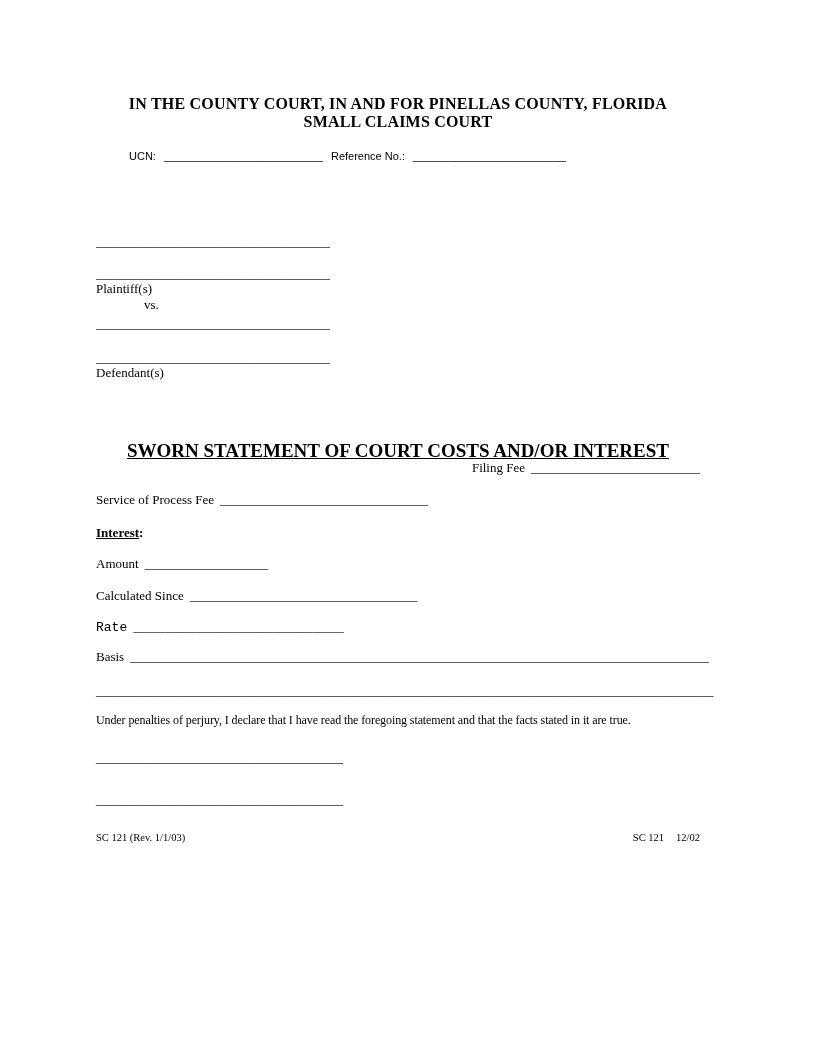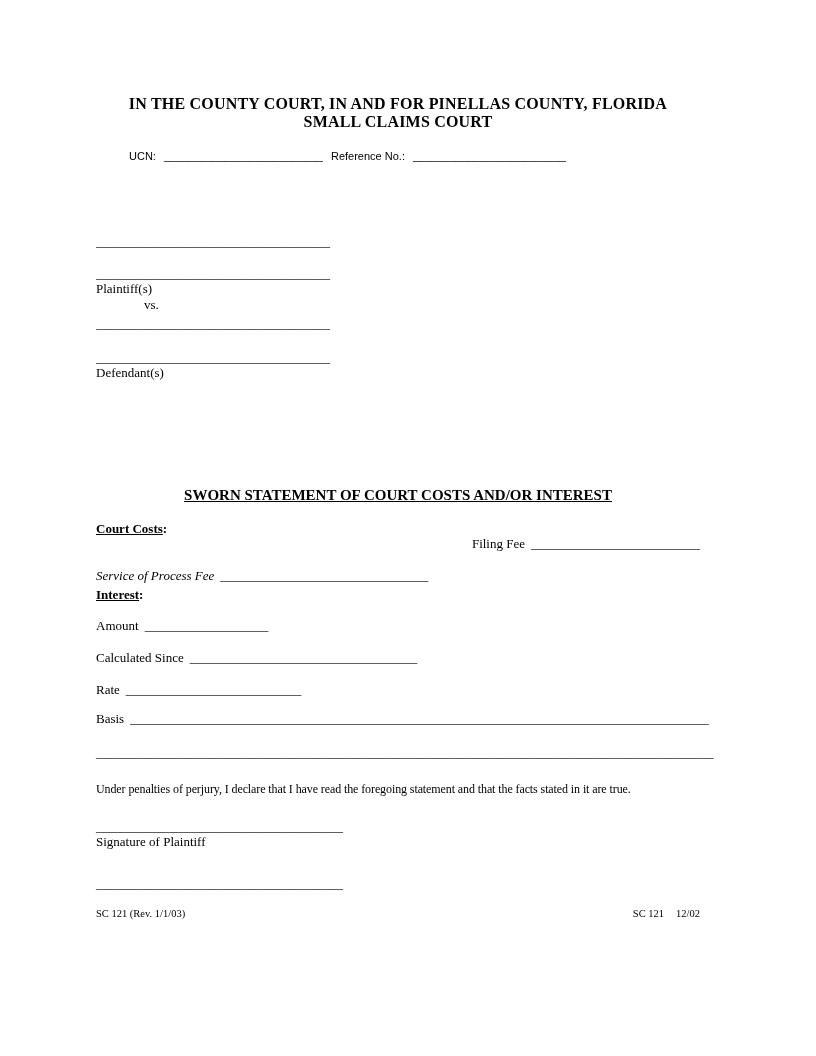--- a/index.html
+++ b/index.html
@@ -40,24 +40,24 @@
     line-height: 15px;
     width: 236px;
   }
   .party-line { white-space: nowrap; overflow: hidden; }
   .party-line.second { margin-top: 17px; }
   .party-label { text-align: left; }
   .versus { margin-top: 1px; margin-left: 48px; }
   .party-line.third { margin-top: 4px; }
   .party-line.fourth { margin-top: 19px; }
   .main-heading {
-    margin-top: 106px;
+    margin-top: 62px;
     text-align: center;
     font-weight: bold;
-    font-size: 15px;
+    font-size: 19px;
     line-height: 18px;
   }
   .main-heading span { text-decoration: underline; }
   .intro {
     margin-top: 17px;
     font-size: 13px;
     line-height: 15px;
     white-space: nowrap;
   }
   .section-heading {
@@ -67,44 +67,44 @@
     font-weight: bold;
   }
   .section-heading .hd { text-decoration: underline; }
   .field-row {
     font-size: 13px;
     line-height: 15px;
     white-space: nowrap;
   }
   .field-row .blank { margin-left: 6px; }
   .row-filing { margin-top: 0; text-align: right; }
-  .row-service { margin-top: 17px; font-style: italic; }
-  .row-interest { margin-top: 4px; }
+  .row-service { margin-top: 17px; }
+  .row-interest { margin-top: 18px; }
   .row-amount { margin-top: 16px; }
   .row-calculated { margin-top: 17px; }
-  .row-rate { margin-top: 17px; }
+  .row-rate { margin-top: 17px; font-family: Liberation Mono, monospace; }
   .row-basis { margin-top: 14px; }
   .continuation-line {
     margin-top: 19px;
     font-size: 13px;
     line-height: 15px;
     white-space: nowrap;
   }
   .perjury {
-    margin-top: 22px;
+    margin-top: 15px;
     font-size: 12px;
     line-height: 15px;
     letter-spacing: -0.1px;
     white-space: nowrap;
   }
   .sig-block { font-size: 13px; line-height: 15px; }
   .sig-line { margin-top: 22px; white-space: nowrap; }
   .date-line { margin-top: 27px; white-space: nowrap; }
   .footer {
-    margin-top: 16px;
+    margin-top: 24px;
     display: flex;
     justify-content: space-between;
     align-items: flex-end;
     font-size: 10.5px;
     line-height: 13px;
   }
   .footer-right .sep { display: inline-block; width: 12px; }
 </style>
 </head>
 <body>
@@ -128,23 +128,20 @@
     <div class="party-line third">____________________________________</div>
     <div class="party-line fourth">____________________________________</div>
     <div class="party-label">Defendant(s)</div>
   </div>
 
   <div class="main-heading">
     <span>SWORN STATEMENT OF COURT COSTS AND/OR INTEREST</span>
   </div>
 
 
-  <div class="section-heading">
-    <span class="hd">Court Costs</span><span>:</span>
-  </div>
 
   <div class="field-row row-filing">
     <span>Filing Fee</span><span class="blank">__________________________</span>
   </div>
 
   <div class="field-row row-service">
     <span>Service of Process Fee</span><span class="blank">________________________________</span>
   </div>
 
   <div class="section-heading row-interest">
@@ -166,21 +163,20 @@
   <div class="field-row row-basis">
     <span>Basis</span><span class="blank">_________________________________________________________________________________________</span>
   </div>
 
   <div class="continuation-line">_______________________________________________________________________________________________</div>
 
   <div class="perjury">Under penalties of perjury, I declare that I have read the foregoing statement and that the facts stated in it are true.</div>
 
   <div class="sig-block">
     <div class="sig-line">______________________________________</div>
-    <div>Signature of Plaintiff</div>
     <div class="date-line">______________________________________</div>
   </div>
 
   <div class="footer">
     <span class="footer-left">SC 121 (Rev. 1/1/03)</span>
     <span class="footer-right"><span>SC 121</span><span class="sep"></span><span>12/02</span></span>
   </div>
 
 </div>
 

